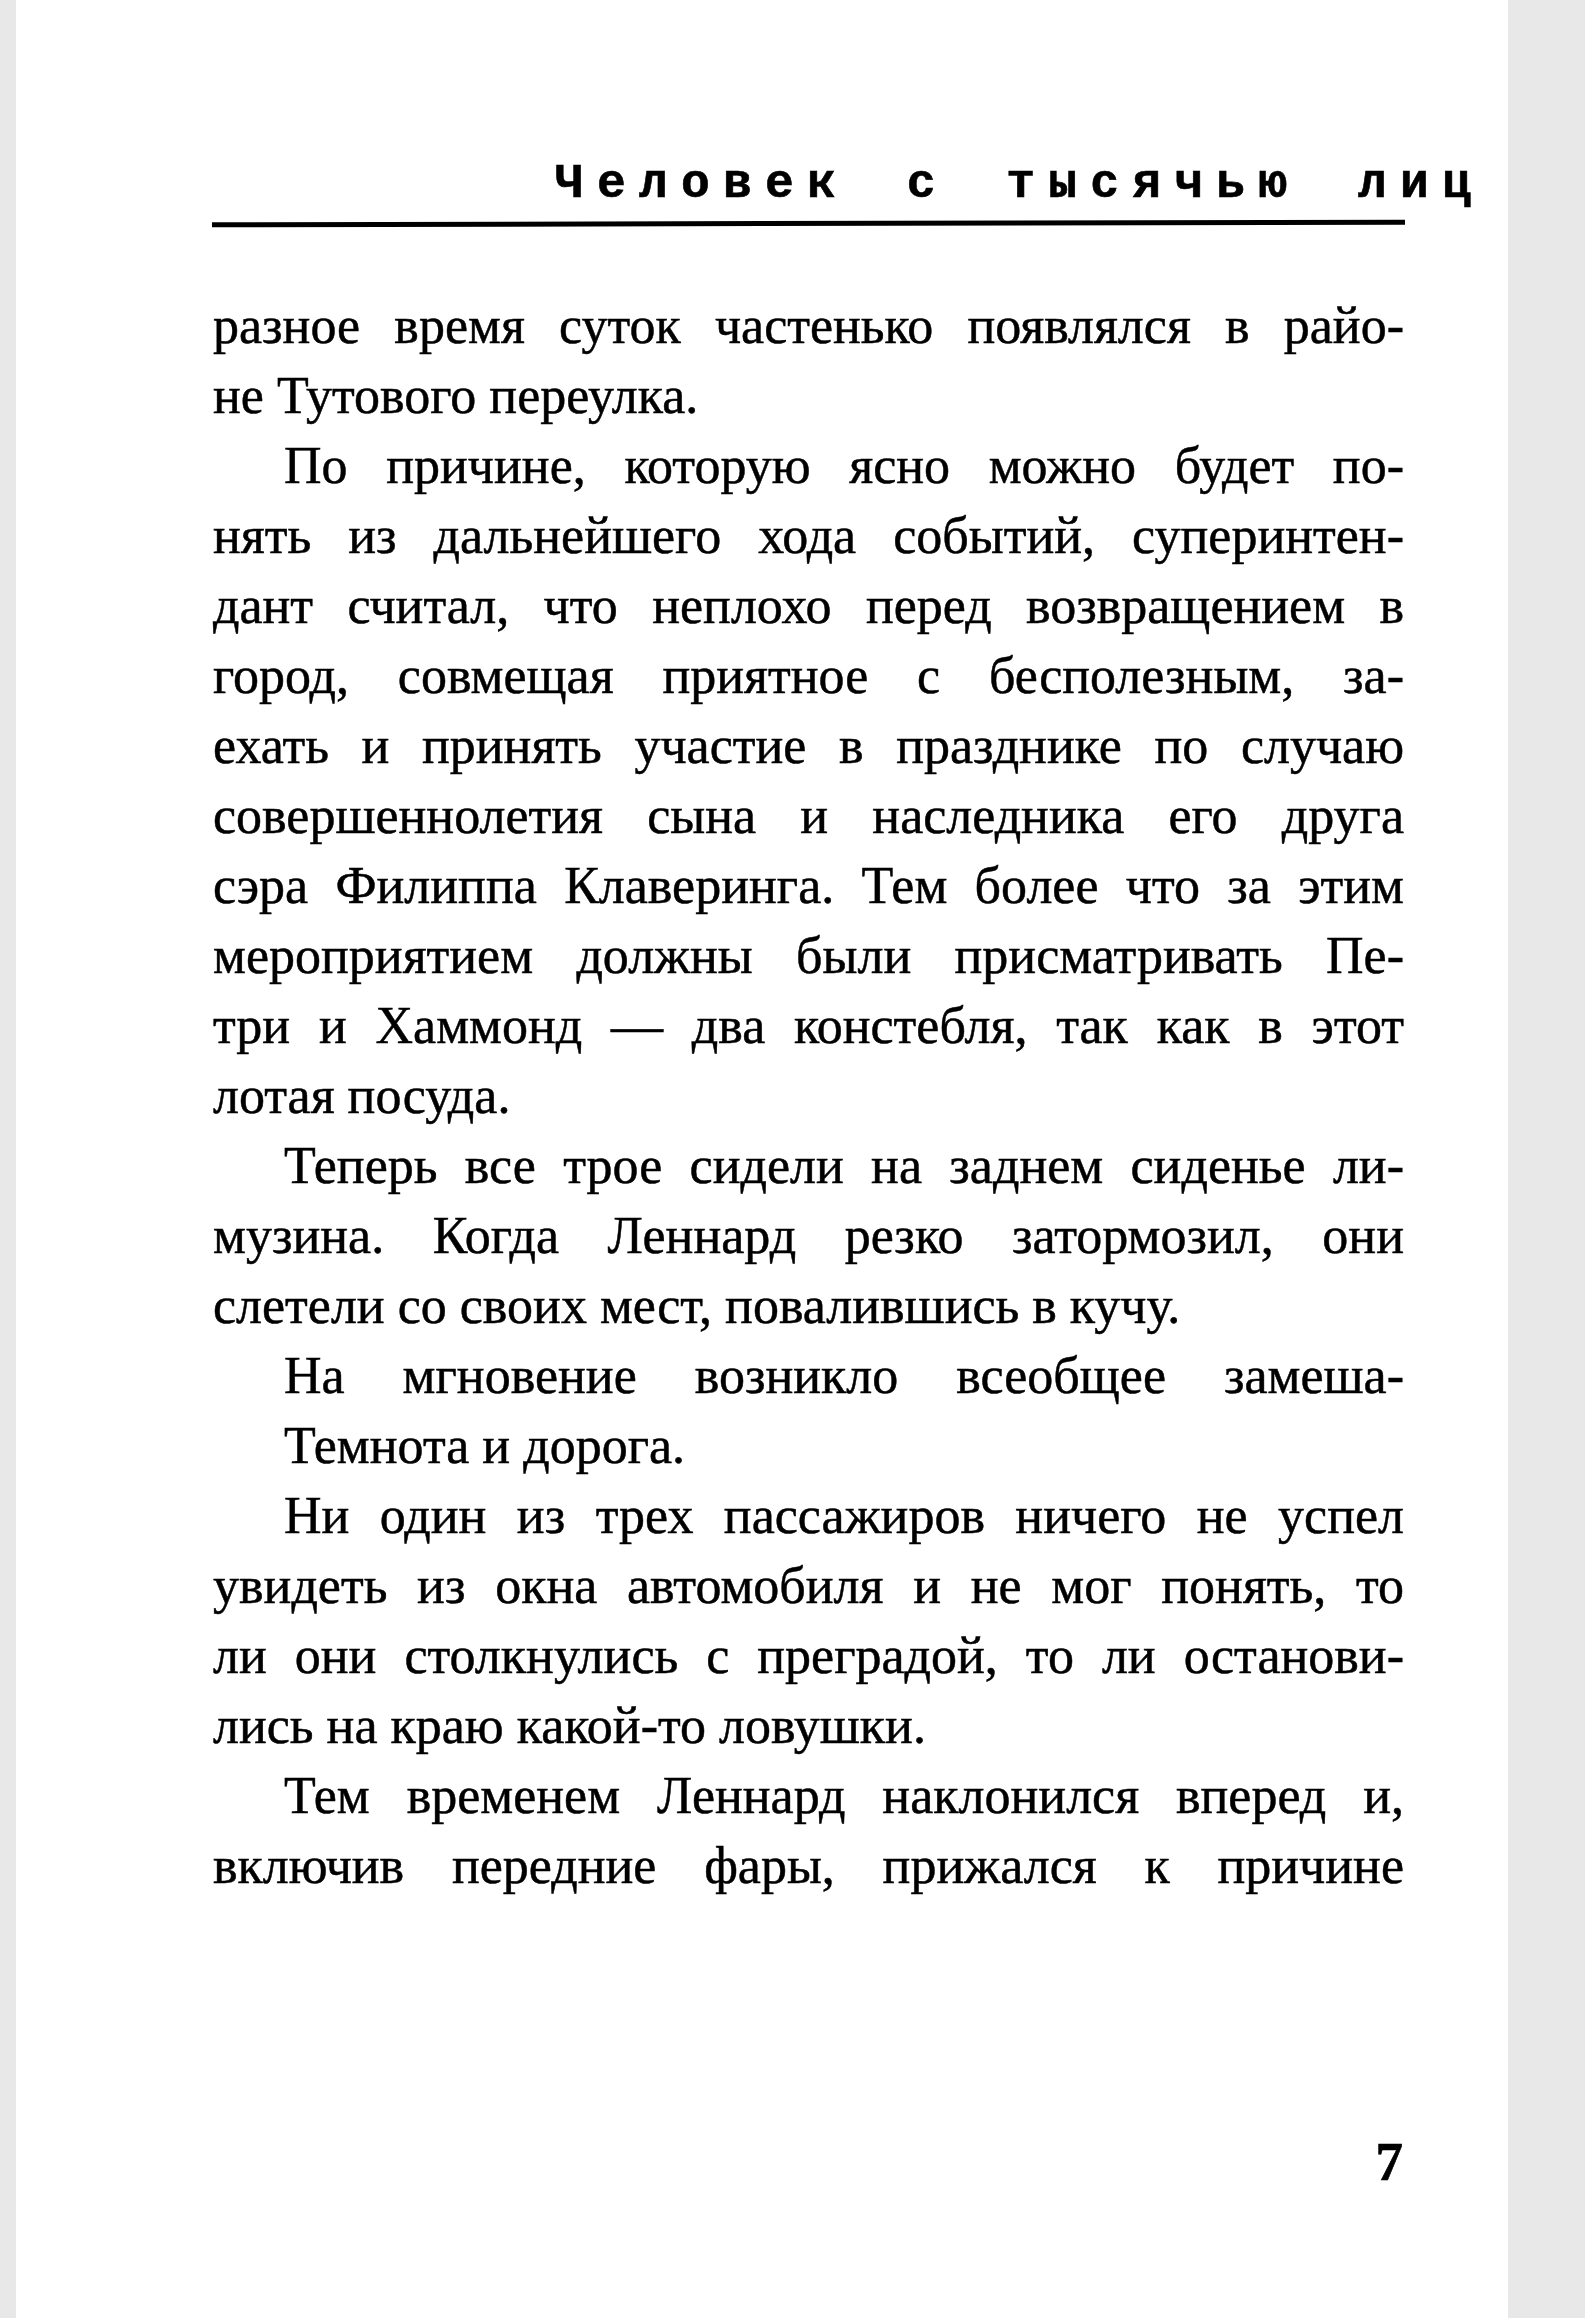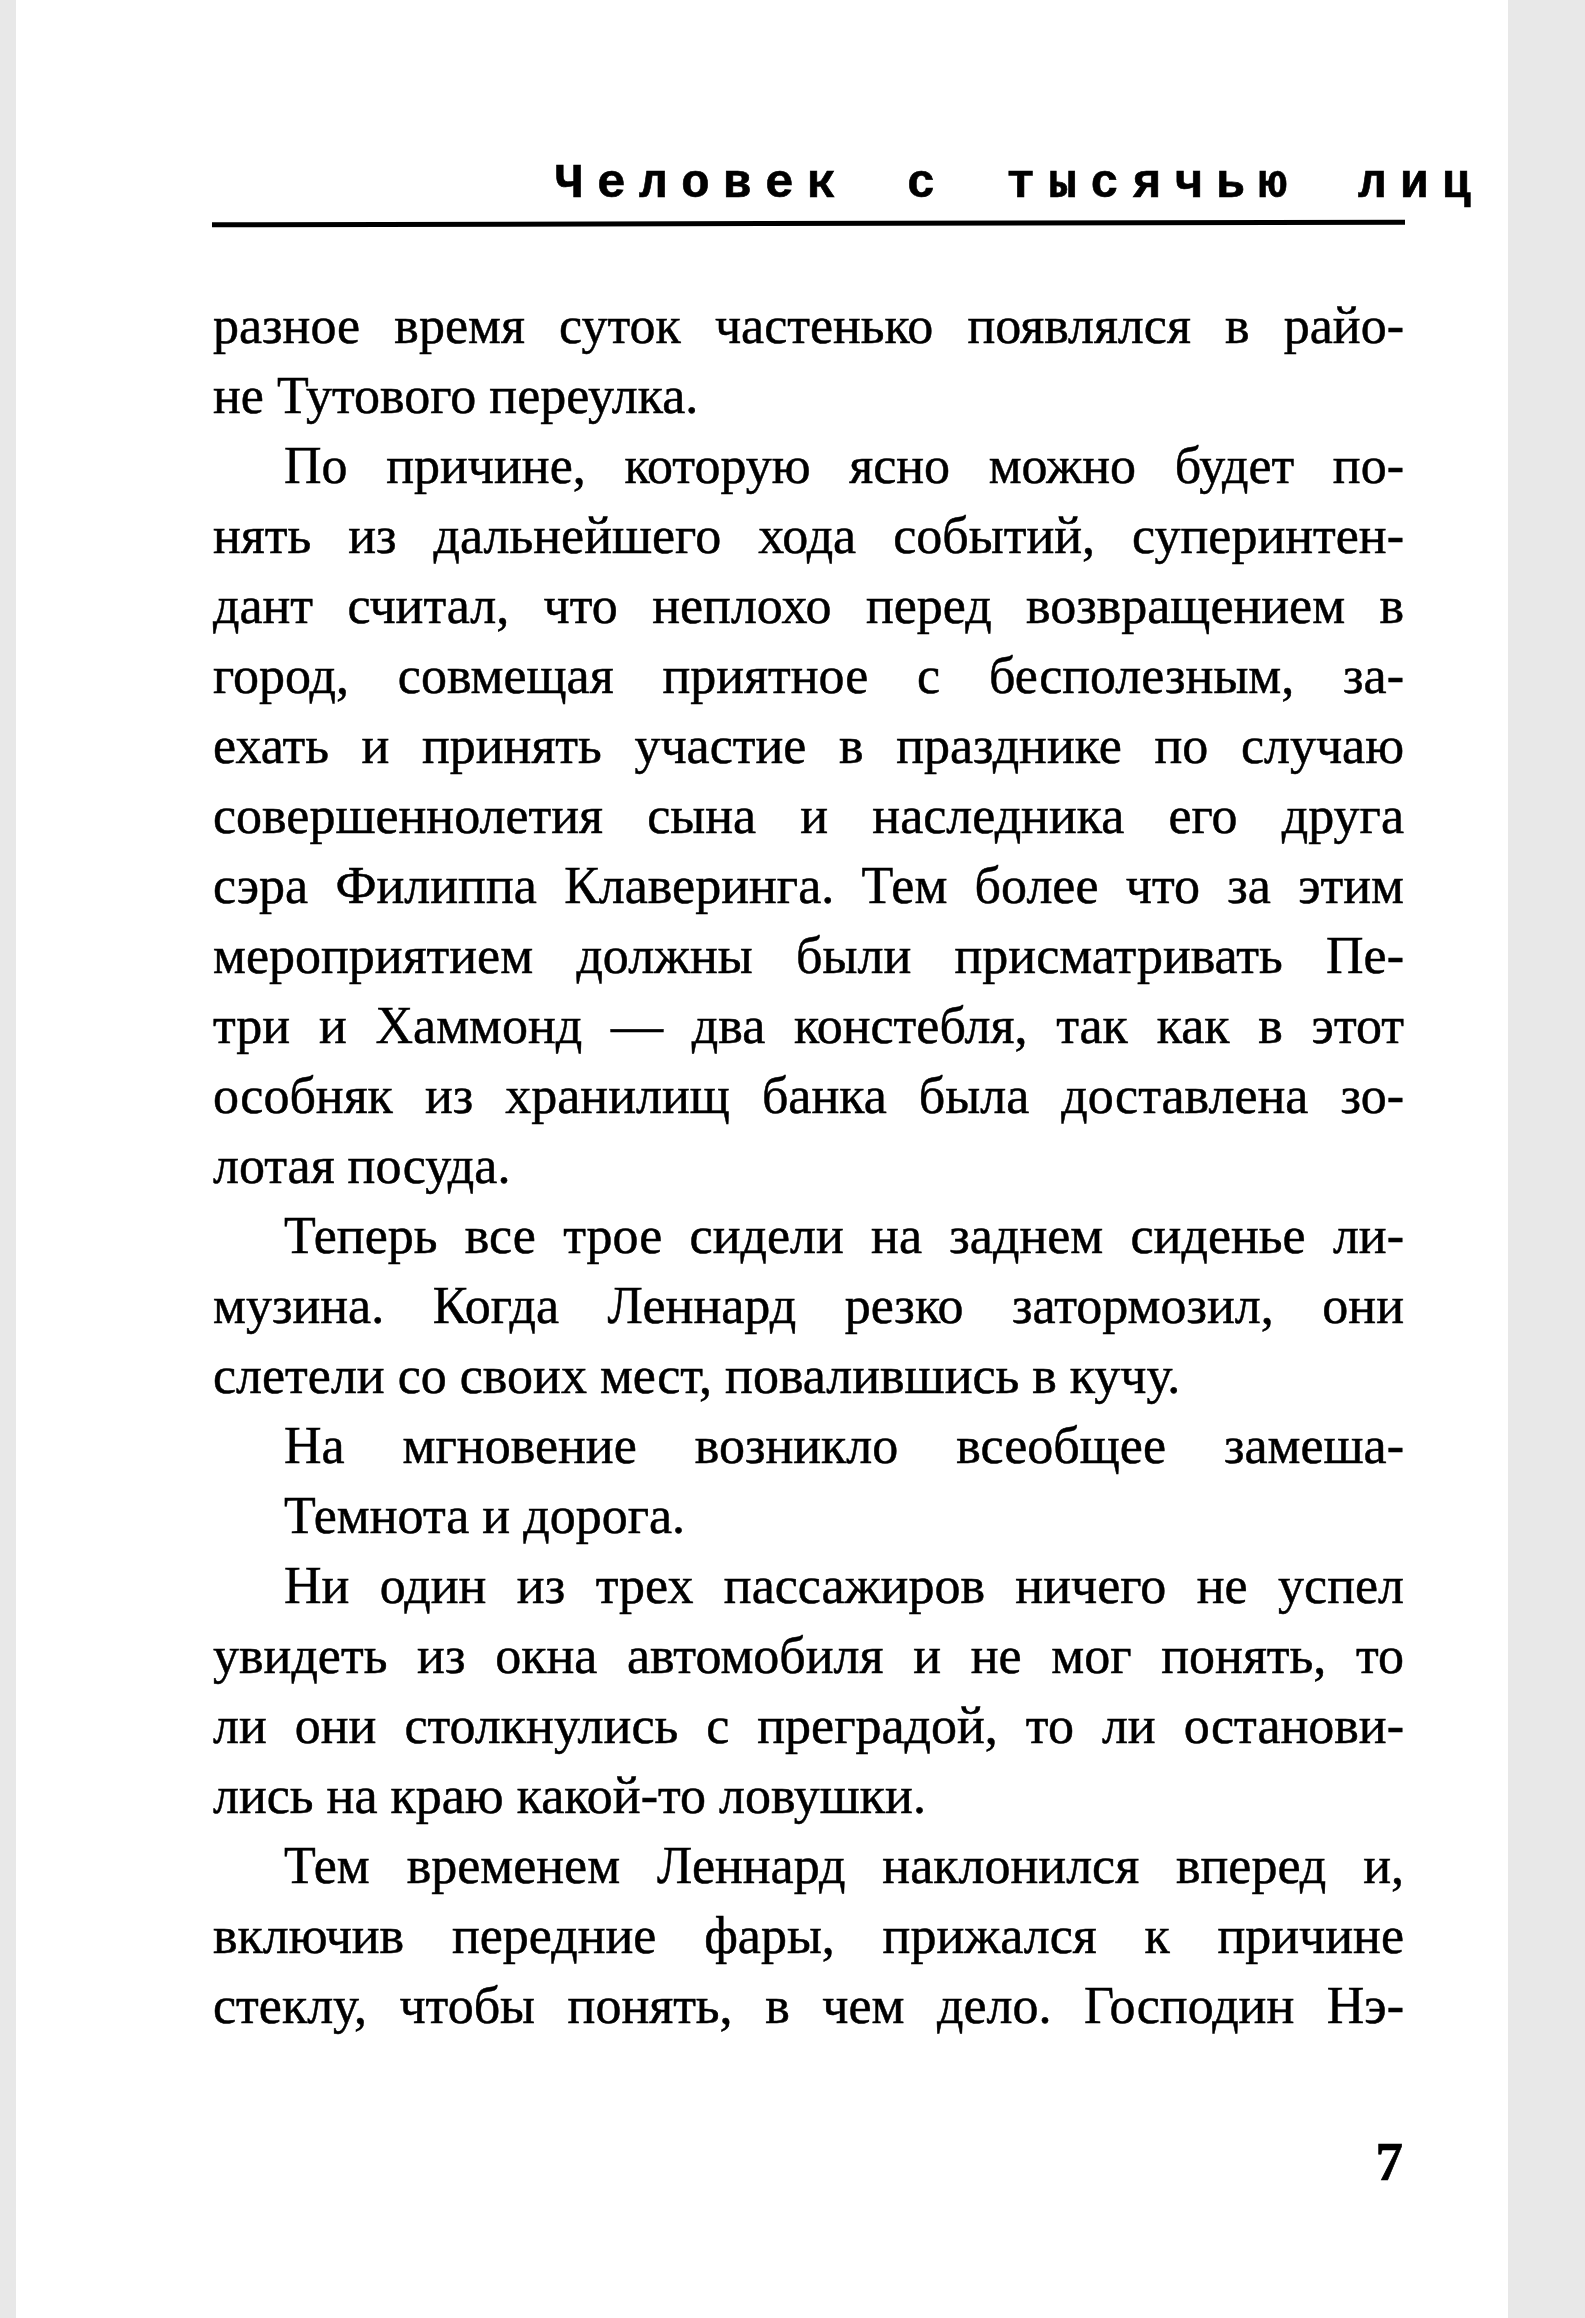--- a/index.html
+++ b/index.html
@@ -87,21 +87,20 @@
     <div>
       <div class="line ind">По причине, которую ясно можно будет по-</div>
       <div class="line">нять из дальнейшего хода событий, суперинтен-</div>
       <div class="line">дант считал, что неплохо перед возвращением в</div>
       <div class="line">город, совмещая приятное с бесполезным, за-</div>
       <div class="line">ехать и принять участие в празднике по случаю</div>
       <div class="line">совершеннолетия сына и наследника его друга</div>
       <div class="line">сэра Филиппа Клаверинга. Тем более что за этим</div>
       <div class="line">мероприятием должны были присматривать Пе-</div>
       <div class="line">три и Хаммонд — два констебля, так как в этот</div>
-      <div class="line">особняк из хранилищ банка была доставлена зо-</div>
       <div class="line last">лотая посуда.</div>
     </div>
 
     <div>
       <div class="line ind">Теперь все трое сидели на заднем сиденье ли-</div>
       <div class="line">музина. Когда Леннард резко затормозил, они</div>
       <div class="line last">слетели со своих мест, повалившись в кучу.</div>
     </div>
 
     <div>
@@ -115,21 +114,20 @@
     <div>
       <div class="line ind">Ни один из трех пассажиров ничего не успел</div>
       <div class="line">увидеть из окна автомобиля и не мог понять, то</div>
       <div class="line">ли они столкнулись с преградой, то ли останови-</div>
       <div class="line last">лись на краю какой-то ловушки.</div>
     </div>
 
     <div>
       <div class="line ind">Тем временем Леннард наклонился вперед и,</div>
       <div class="line">включив передние фары, прижался к причине</div>
-      <div class="line">стеклу, чтобы понять, в чем дело. Господин Нэ-</div>
     </div>
 
   </div>
 
   <div class="page-number">7</div>
 
 </div>
 
 
 </body></html>

